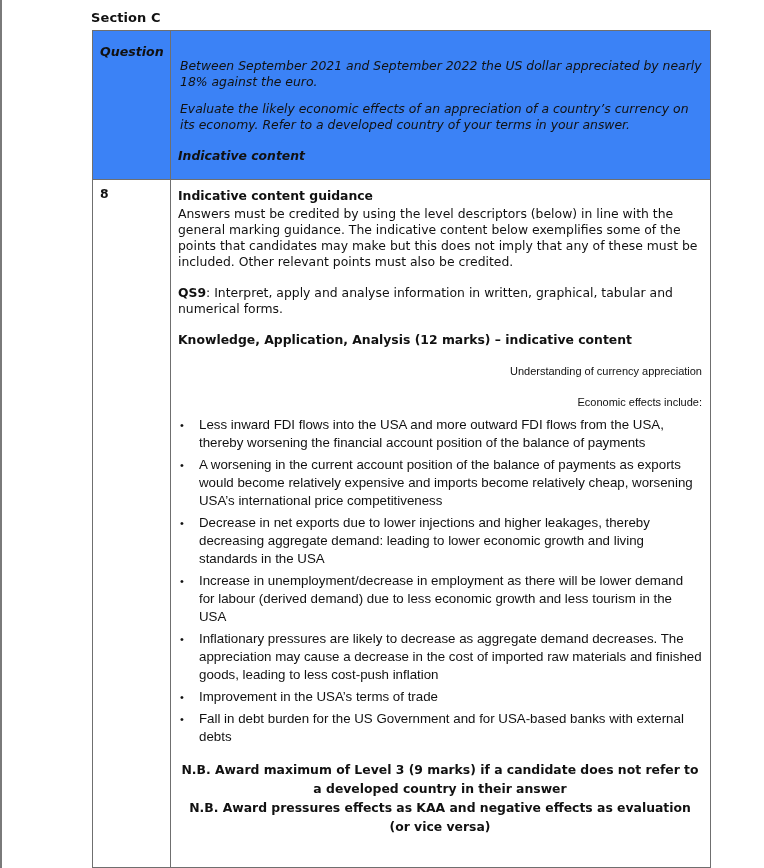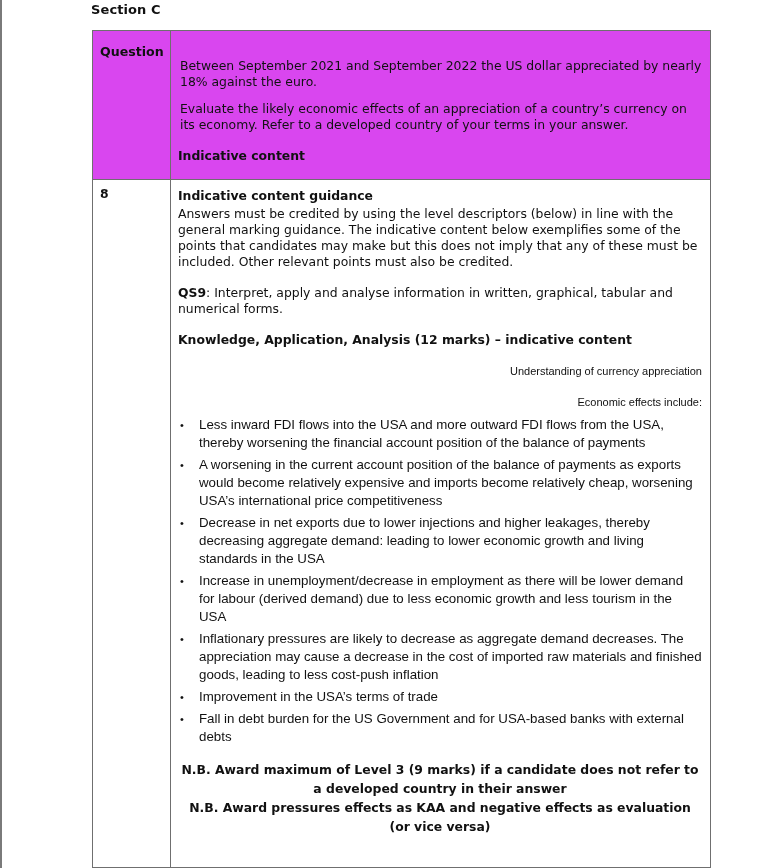--- a/index.html
+++ b/index.html
@@ -19,21 +19,21 @@
       position: absolute;
       left: 0;
       top: 0;
       width: 2px;
       height: 868px;
       background: #7a7a7a;
     }
     .section-title {
       position: absolute;
       left: 91px;
-      top: 2px;
+      top: 10px;
       font-size: 13px;
       font-weight: bold;
       line-height: 16px;
       letter-spacing: 0.1px;
     }
     table.mark-table {
       position: absolute;
       left: 92px;
       top: 30px;
       width: 618px;
@@ -42,21 +42,21 @@
       font-size: 12.4px;
       line-height: 16px;
     }
     table.mark-table td {
       border: 1.5px solid #6f6f6f;
       vertical-align: top;
       padding: 0;
     }
     col.c1 { width: 78px; }
     col.c2 { width: 540px; }
-    tr.head-row td { background: #d946ef; }
+    tr.head-row td { background: #3b82f6; font-style: italic; }
     tr.head-row td.qlabel {
       padding: 13px 6px 0 7px;
       font-weight: bold;
       font-size: 12.6px;
     }
     tr.head-row td.qtext {
       padding: 27px 8px 14px 9px;
       height: 107px;
     }
     .qtext p { margin: 0 0 11px 0; }

